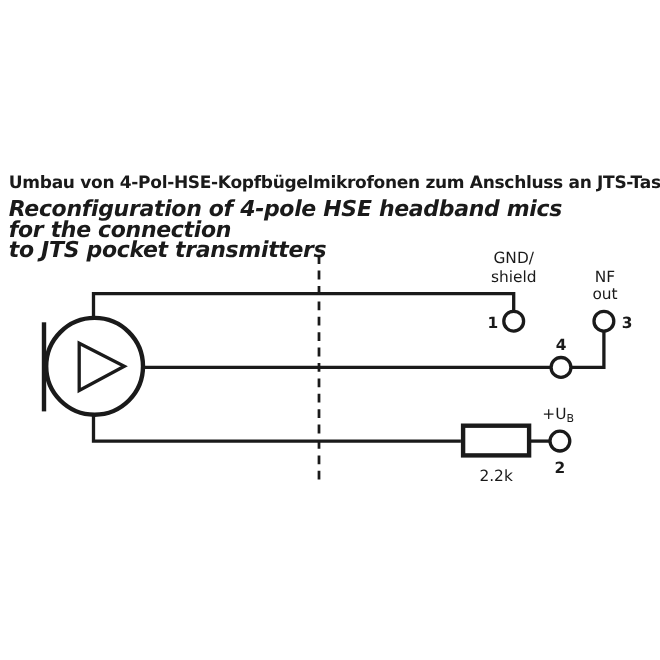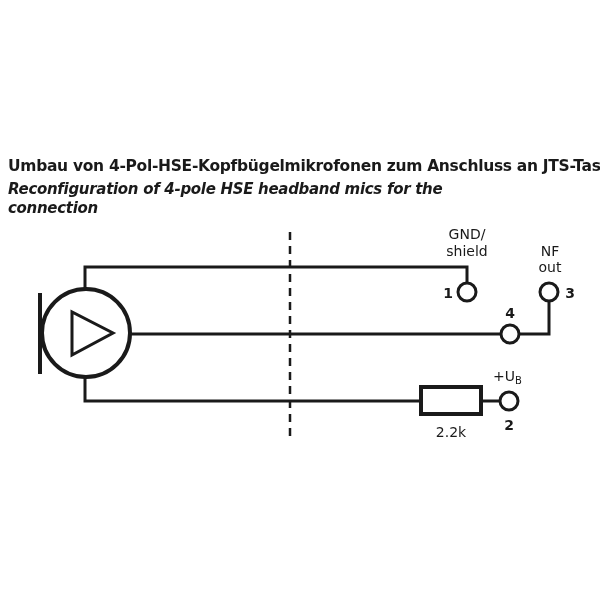--- a/index.html
+++ b/index.html
@@ -1,28 +1,29 @@
 <!DOCTYPE html>
 <html><head>
 <meta charset="utf-8">
 <style>
   html, body { margin:0; padding:0; background:#ffffff; }
   body { width:600px; height:600px; position:relative; overflow:hidden; font-family:"DejaVu Sans", sans-serif; color:#1a1a1a; }
   .title-de { position:absolute; left:8px; top:157px; font-size:15.5px; font-weight:bold; letter-spacing:-0.3px; white-space:nowrap; }
-  .title-en { position:absolute; left:8px; top:180px; font-size:15px; font-weight:bold; font-style:italic; letter-spacing:-0.3px; line-height:19px; width:520px; }
+  .title-en { position:absolute; left:8px; top:180px; font-size:20px; font-weight:bold; font-style:italic; letter-spacing:-0.3px; line-height:19px; width:520px; }
   svg { position:absolute; left:0; top:0; }
   .lbl { font-family:"DejaVu Sans", sans-serif; font-size:14px; fill:#1a1a1a; }
   .lbl-b { font-family:"DejaVu Sans", sans-serif; font-size:14px; font-weight:bold; fill:#1a1a1a; }
 </style>
 </head>
 <body>
 
 <div class="title-de">Umbau von 4-Pol-HSE-Kopfbügelmikrofonen zum Anschluss an JTS-Taschensender</div>
 <div class="title-en">
   <div>Reconfiguration of 4-pole HSE headband mics for the connection</div>
+  <div>to JTS pocket transmitters</div>
 </div>
 
 <svg width="600" height="600" viewBox="0 0 600 600">
 
   <g stroke="#1a1a1a" fill="none">
     <line x1="40" y1="293" x2="40" y2="374" stroke-width="4"></line>
     <circle cx="86" cy="333" r="44" stroke-width="4"></circle>
     <polygon points="72,312 72,355 113,333" stroke-width="3" stroke-linejoin="miter"></polygon>
   </g>
 

